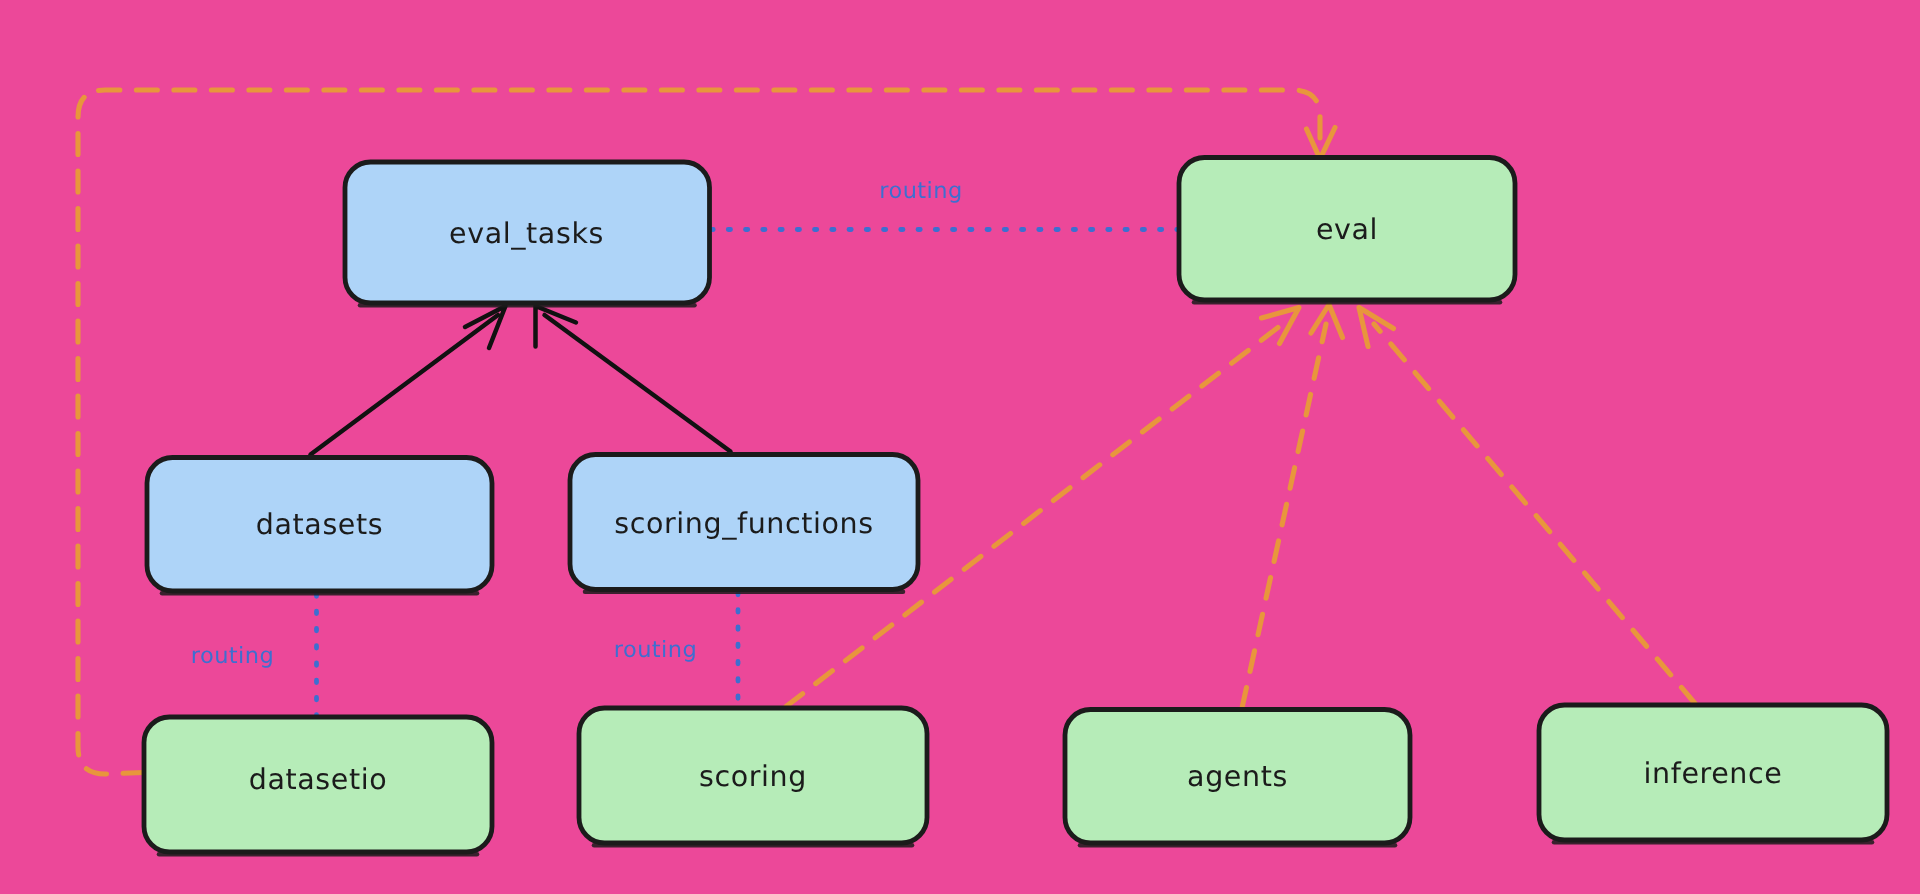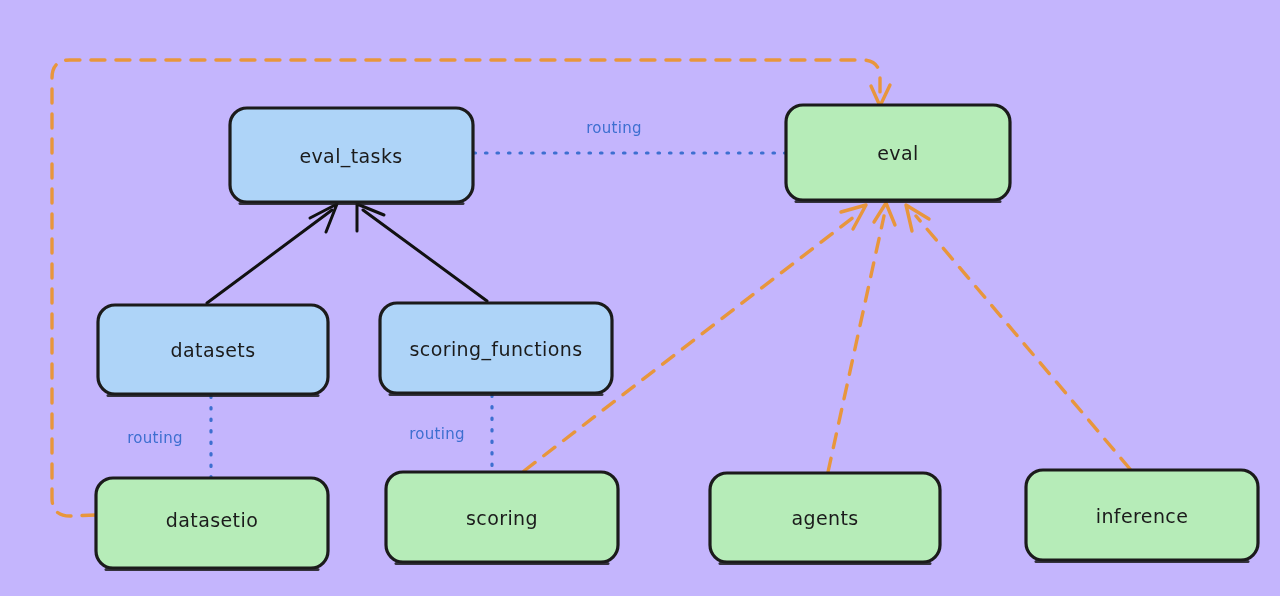--- a/index.html
+++ b/index.html
@@ -7,21 +7,21 @@
     padding: 0;
     background: #ffffff;
   }
   body {
     font-family: "DejaVu Sans", sans-serif;
   }
   #canvas {
     position: relative;
     width: 1280px;
     height: 596px;
-    background: #c4b5fd;
+    background: #ec4899;
     overflow: hidden;
     text-align: right;
   }
   #diagram-svg {
     position: absolute;
     left: 0;
     top: 0;
     width: 1280px;
     height: 596px;
   }

